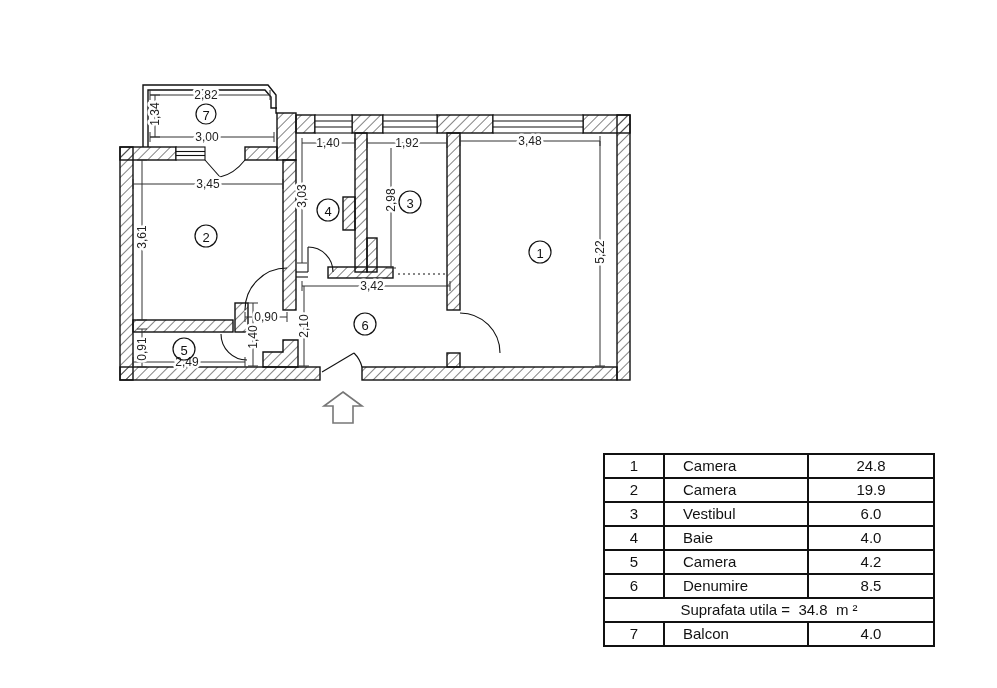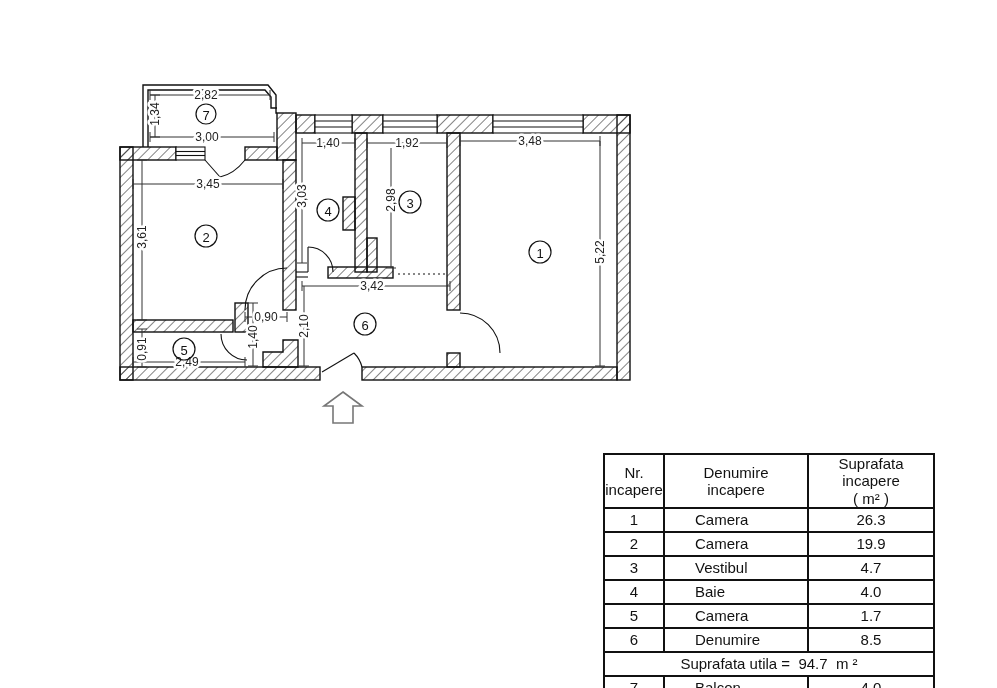--- a/index.html
+++ b/index.html
@@ -20,21 +20,21 @@
   table.areas{
     position:absolute;left:603px;top:453px;
     border-collapse:collapse;table-layout:fixed;
     background:#fff;color:#111;font-size:15px;
   }
   table.areas td{
     border:2px solid #111;text-align:center;padding:0;height:22px;line-height:1.15;
     overflow:hidden;
   }
   table.areas tr.hdr td{height:36px;white-space:pre-line;}
-  table.areas td.nm{text-align:left;padding-left:30px;margin-left:30px;}
+  table.areas td.nm{text-align:left;padding-left:18px;margin-left:30px;}
   table.areas td.span{white-space:pre;}
 </style>
 </head>
 <body>
 
 
 
 <svg width="997" height="688" viewBox="0 0 997 688" xmlns="http://www.w3.org/2000/svg">
   <defs>
     <pattern id="hatch" patternUnits="userSpaceOnUse" width="7" height="7" patternTransform="rotate(45)">
@@ -218,60 +218,52 @@
 </svg>
 
 
 <table class="areas">
   <colgroup>
       <col style="width:60px">
       <col style="width:144px">
       <col style="width:126px">
     </colgroup>
   <tbody>
-      <tr class="hdr">
-    <td>Nr.
-incapere</td>
-    <td>Denumire
-incapere</td>
-    <td>Suprafata incapere
-( m² )</td>
-  </tr>
   <tr>
     <td>1</td>
     <td class="nm">Camera</td>
-    <td>26.3</td>
+    <td>24.8</td>
   </tr>
   <tr>
     <td>2</td>
     <td class="nm">Camera</td>
     <td>19.9</td>
   </tr>
   <tr>
     <td>3</td>
     <td class="nm">Vestibul</td>
-    <td>4.7</td>
+    <td>6.0</td>
   </tr>
   <tr>
     <td>4</td>
     <td class="nm">Baie</td>
     <td>4.0</td>
   </tr>
   <tr>
     <td>5</td>
     <td class="nm">Camera</td>
-    <td>1.7</td>
+    <td>4.2</td>
   </tr>
   <tr>
     <td>6</td>
     <td class="nm">Denumire</td>
     <td>8.5</td>
   </tr>
   <tr>
-    <td class="span" colspan="3">Suprafata utila =  94.7  m ²</td>
+    <td class="span" colspan="3">Suprafata utila =  34.8  m ²</td>
   </tr>
   <tr>
     <td>7</td>
     <td class="nm">Balcon</td>
     <td>4.0</td>
   </tr>
 
 </tbody>
   </table>
 

